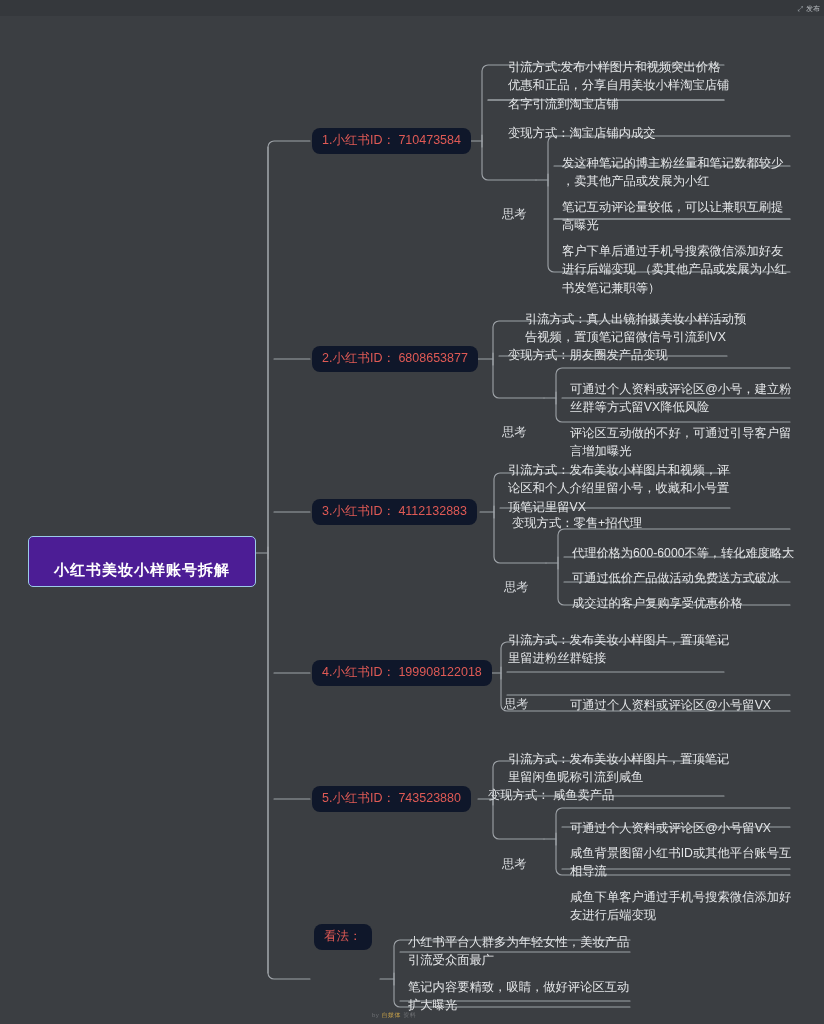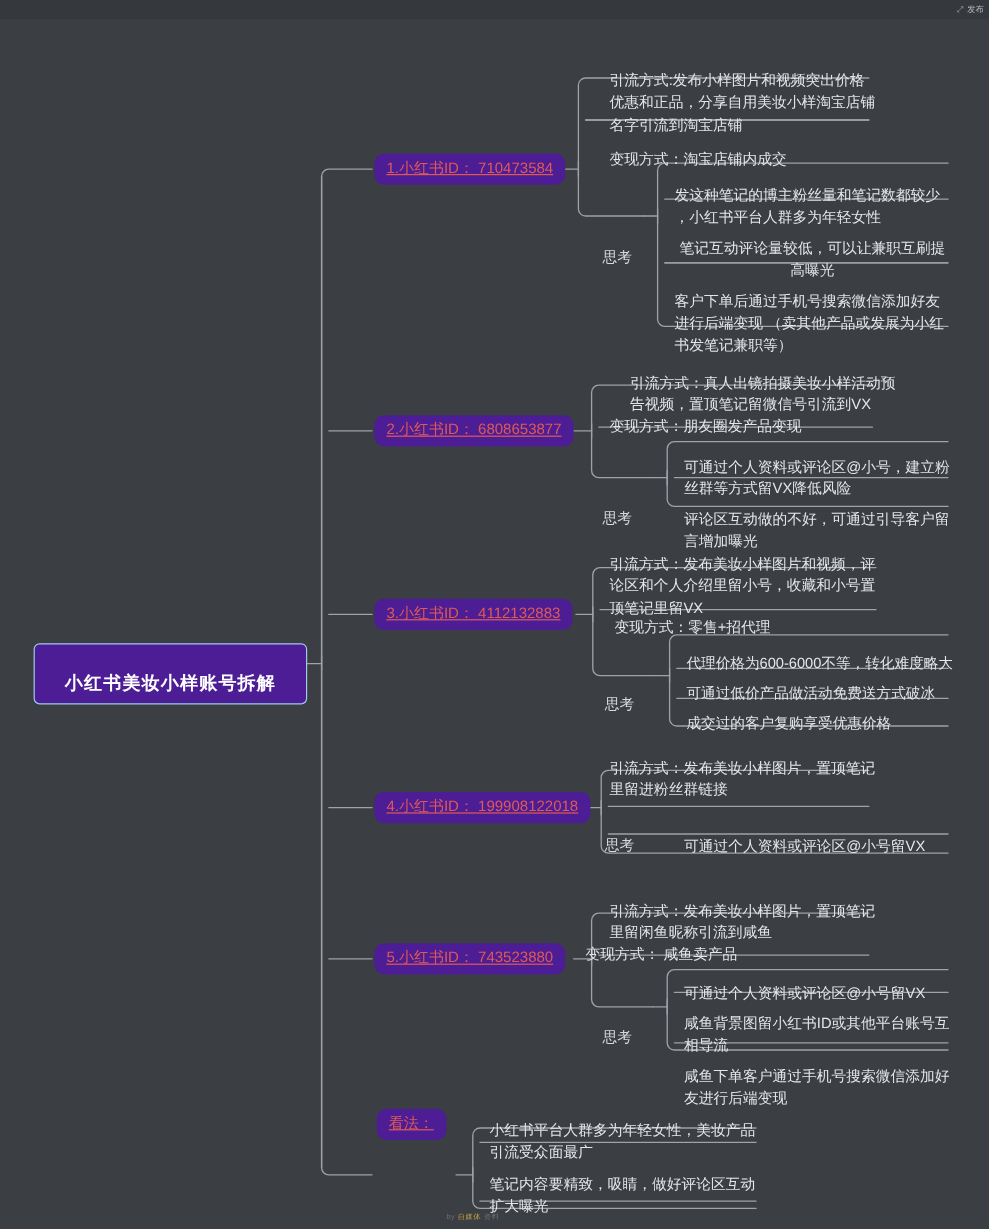--- a/index.html
+++ b/index.html
@@ -67,29 +67,28 @@
     color: #ffffff;
     font-size: 15px;
     font-weight: bold;
     letter-spacing: 1px;
     padding: 6px 12px 7px 12px;
     line-height: 1.2;
     text-align: center;
   }
 
   .id-node {
-    background: #4c1d95;
+    background: #0f172a;
     border-radius: 8px;
     color: #e05a55;
     font-size: 12.5px;
     padding: 5px 10px 6px 10px;
     line-height: 1.2;
     text-align: center;
     white-space: nowrap;
-    text-decoration: underline;
   }
 
   .leaf {
     color: #e4e6e8;
     font-size: 12.3px;
     line-height: 1.52;
     padding: 1px 2px 3px 4px;
   }
   .leaf-sm { font-size: 12.2px; }
 
@@ -203,23 +202,23 @@
 名字引流到淘宝店铺</span>
   </div>
   <div class="node leaf" style="left:504px; top:88px; width:240px;">
     <span>变现方式：淘宝店铺内成交</span>
   </div>
   <div class="node label-node" style="left:500px; top:170px;">
     <span>思考</span>
   </div>
   <div class="node leaf" style="left:558px; top:118px; width:236px;">
     <span>发这种笔记的博主粉丝量和笔记数都较少
-，小红书平台人群多为年轻女性</span>
-  </div>
-  <div class="node leaf" style="left:558px; top:162px; width:236px;text-align:center;">
+，卖其他产品或发展为小红</span>
+  </div>
+  <div class="node leaf" style="left:558px; top:162px; width:236px;">
     <span>笔记互动评论量较低，可以让兼职互刷提
 高曝光</span>
   </div>
   <div class="node leaf" style="left:558px; top:206px; width:240px;">
     <span>客户下单后通过手机号搜索微信添加好友
 进行后端变现 （卖其他产品或发展为小红
 书发笔记兼职等）</span>
   </div>
 
   <div class="node id-node" style="left:312px; top:330px;">

